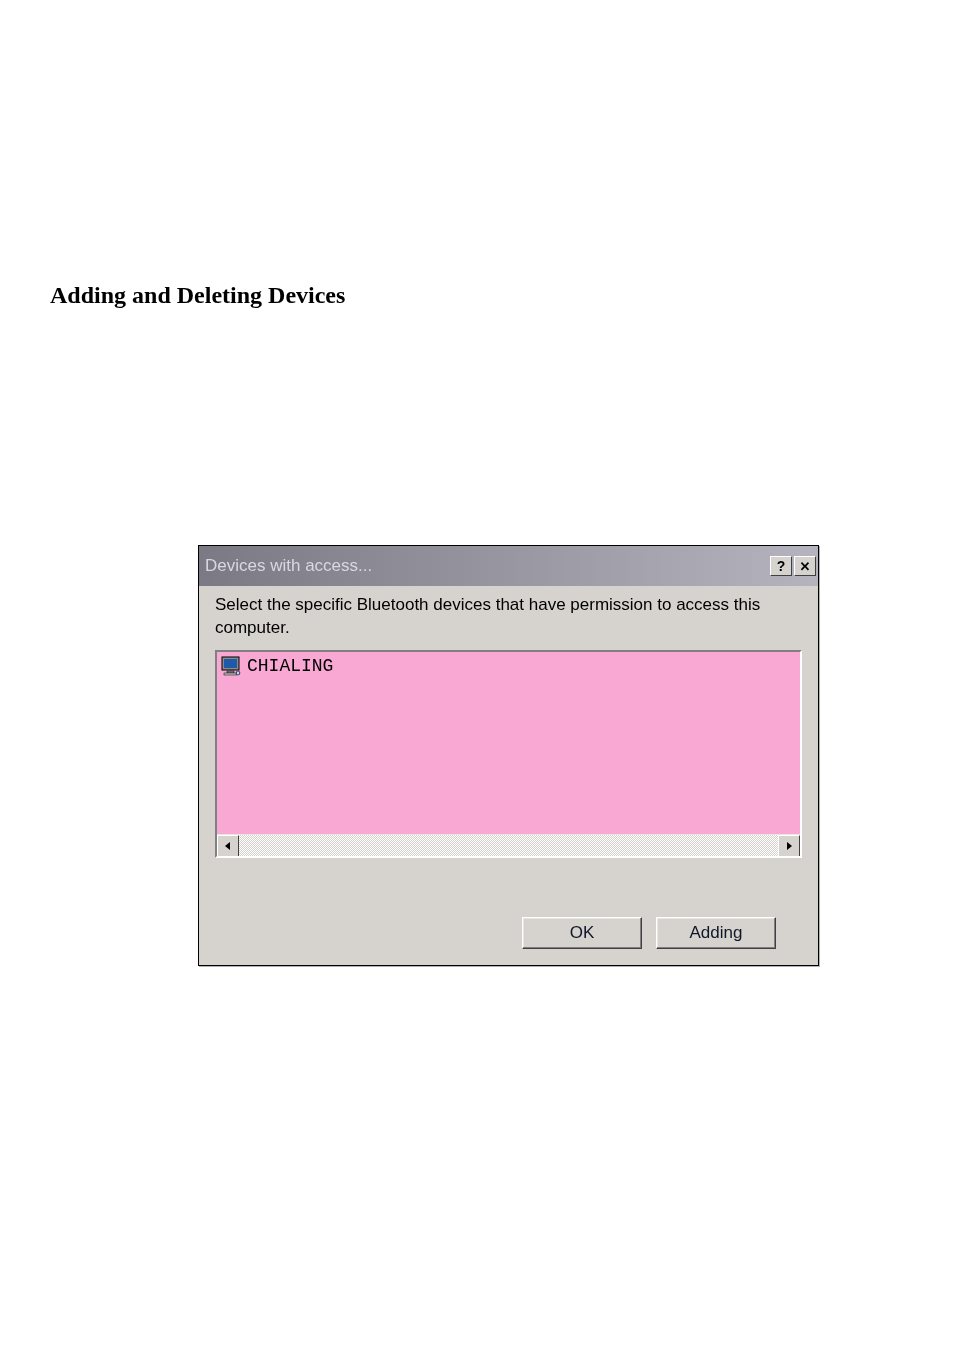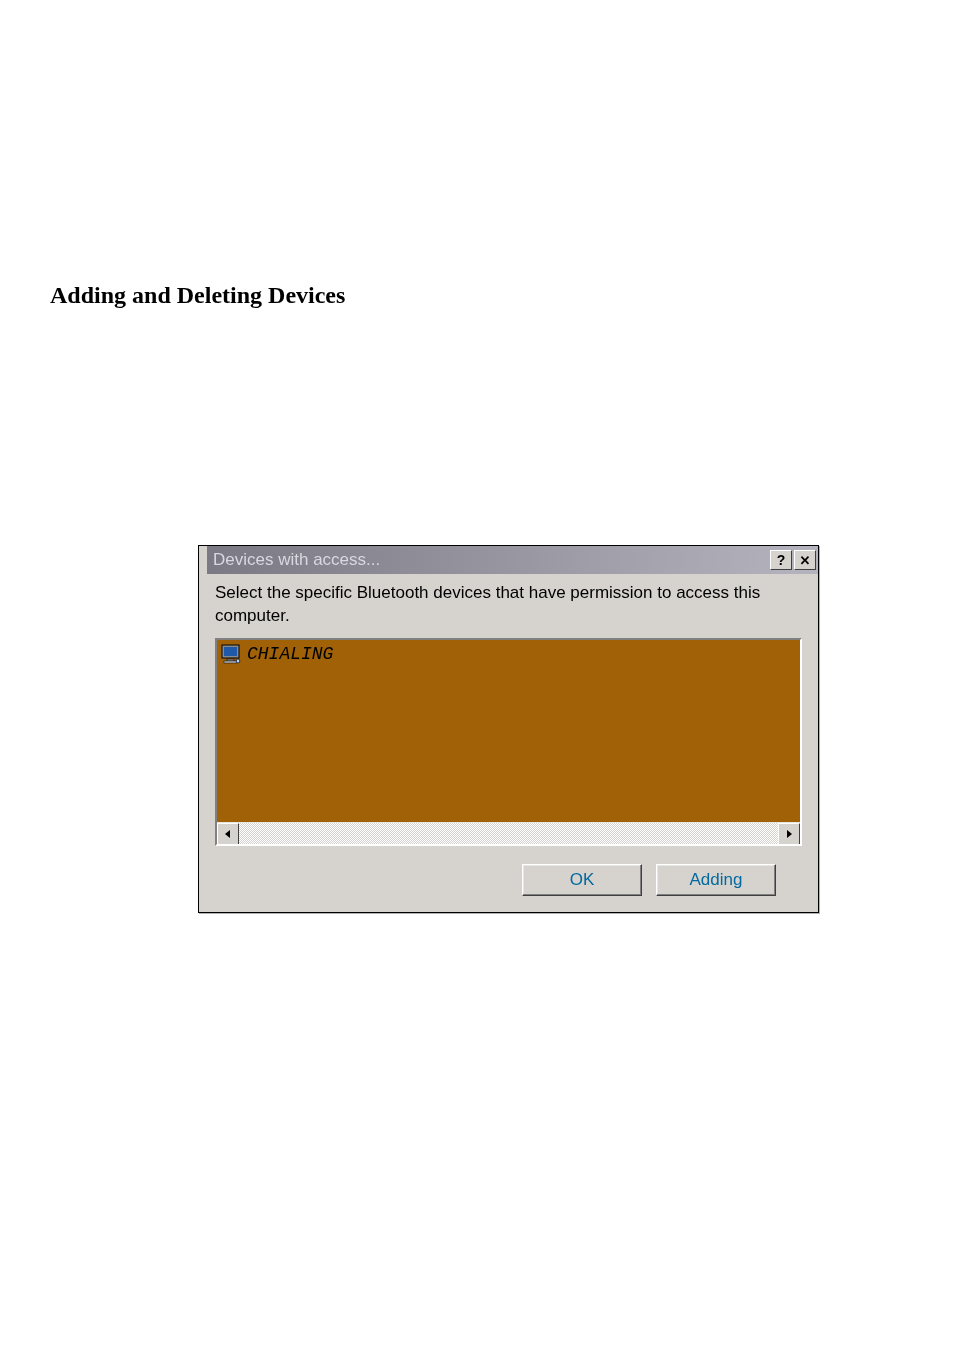--- a/index.html
+++ b/index.html
@@ -26,26 +26,25 @@
     .dialog {
       position: absolute;
       left: 198px;
       top: 545px;
       width: 621px;
       background: #d6d3ce;
       border: 1px solid #000;
       box-shadow: 1px 1px 0 rgba(0,0,0,0.3);
     }
     .titlebar {
-      height: 28px;
+      height: 40px;
       background: linear-gradient(to right, #7b7984, #b5b3bd);
       display: flex;
       align-items: center;
       padding: 0 2px 0 6px;
-      margin-left: 8px;
     }
     .titlebar-text {
       flex: 1;
       color: #d9d7e0;
       font-size: 17px;
     }
     .titlebar-buttons {
       display: flex;
       gap: 0;
     }
@@ -78,28 +77,27 @@
     }
     .instruction {
       font-size: 17px;
       color: #000;
       line-height: 1.35;
       margin-bottom: 10px;
     }
     .listbox {
       width: 100%;
       height: 208px;
-      background: #a16207;
+      background: #f9a8d4;
       border-top: 2px solid #808080;
       border-left: 2px solid #808080;
       border-right: 2px solid #fff;
       border-bottom: 2px solid #fff;
       position: relative;
       overflow: hidden;
-      font-style: italic;
     }
     .listbox-inner {
       position: absolute;
       top: 0;
       left: 0;
       right: 0;
       bottom: 22px;
       overflow: hidden;
     }
     .list-item {
@@ -161,25 +159,26 @@
     .dlg-button {
       width: 120px;
       height: 32px;
       background: #d6d3ce;
       border-top: 1px solid #fff;
       border-left: 1px solid #fff;
       border-right: 1px solid #404040;
       border-bottom: 1px solid #404040;
       box-shadow: inset -1px -1px 0 #808080, inset 1px 1px 0 #e8e6e1;
       font-size: 17px;
-      color: #0369a1;
+      color: #0f172a;
       cursor: pointer;
       display: flex;
       align-items: center;
       justify-content: center;
+      margin-top: 41px;
     }
   </style>
 </head>
 <body>
 
 <div class="section-heading">Adding and Deleting Devices</div>
 
 <div class="dialog">
   <div class="titlebar">
     <div class="titlebar-text">Devices with access...</div>

